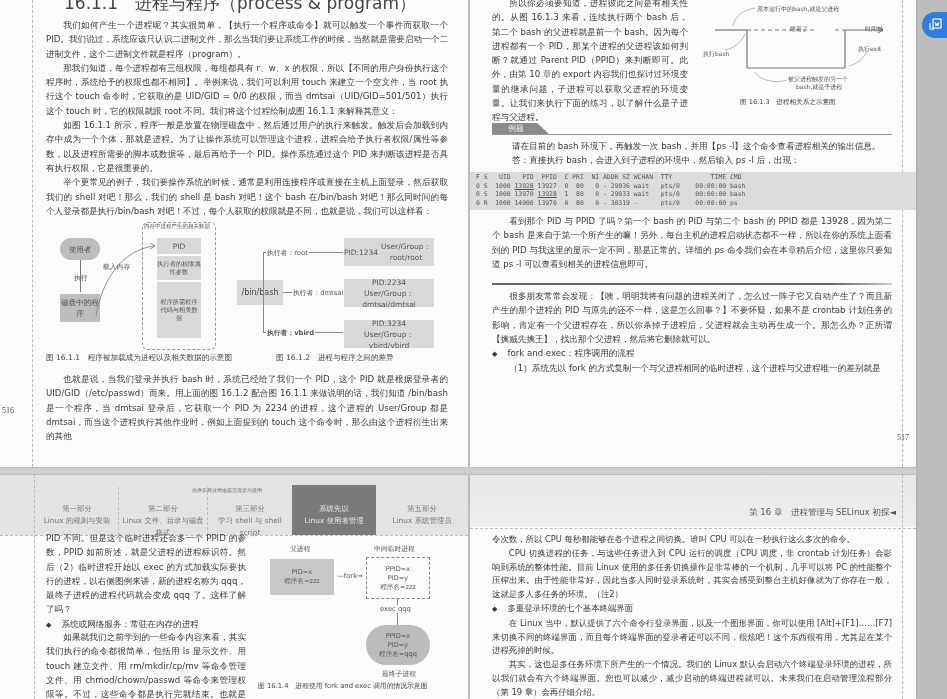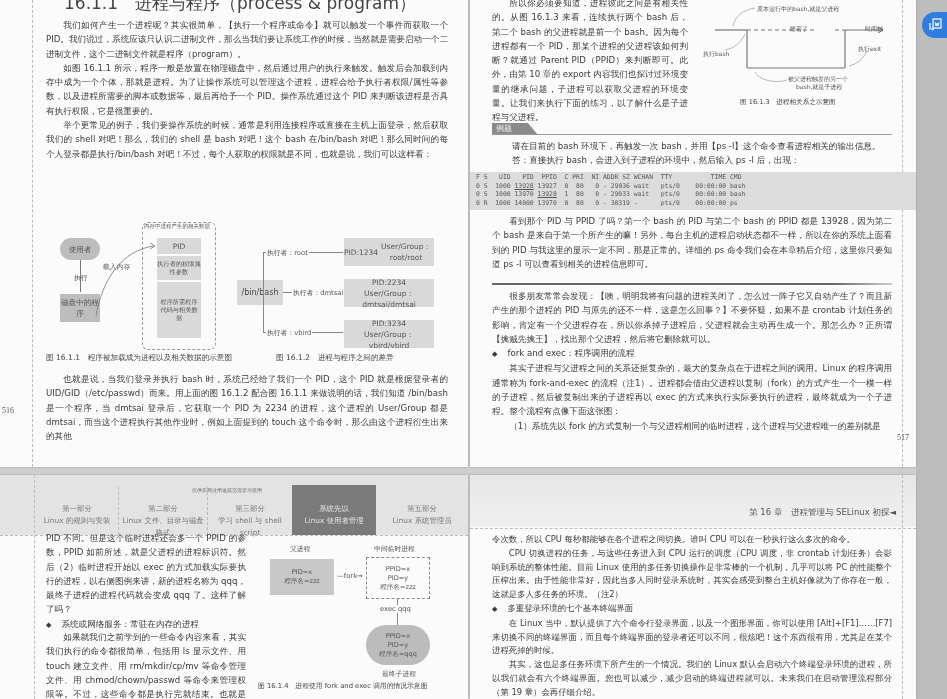--- a/index.html
+++ b/index.html
@@ -31,21 +31,21 @@
   .box { position:absolute; background:#d9d9d9; color:#555; font-size:7.5px; text-align:center; display:flex; align-items:center; justify-content:center; line-height:11px; }
   .lbl { position:absolute; font-size:6.8px; color:#555; white-space:nowrap;text-align:center; }
   .cap { position:absolute; font-size:7.6px; color:#444; white-space:nowrap; }
   .code {
     position:absolute; left:0; top:172px; width:446px; height:38px; background:#dcdcdc;
     font-family:"DejaVu Sans Mono", monospace; font-size:6.4px; line-height:8.6px; color:#555; white-space:pre; padding:1px 0 0 6px; box-sizing:border-box;
   }
   .code u { text-decoration:underline; }
   .example-tag {
     position:absolute; left:22px; top:123px; width:42px; height:12px; background:#8a8a8a; color:#f2f2f2;
-    font-size:8px; line-height:12px; padding-left:4px; clip-path: polygon(0 0, 78% 0, 100% 100%, 0 100%);
+    font-size:8px; line-height:12px; padding-left:16px; clip-path: polygon(0 0, 78% 0, 100% 100%, 0 100%);
   }
   .rule { position:absolute; height:1px; background:#777; }
   .tabbar { position:absolute; left:0; top:0; width:468px; height:60px; background:#e3e3e3; }
   .tab { position:absolute; top:18px; height:40px; text-align:center; font-size:7.4px; color:#777; line-height:12px; padding-top:10px; box-sizing:border-box; }
   .tab.active { background:#7a7a7a; color:#e6e6e6; top:10px; height:50px; padding-top:18px; }
   .tab-sep { position:absolute; top:12px; height:48px; border-left:1px dashed #bbb; }
   .hdr-band { position:absolute; left:0; top:0; width:446px; height:52px; background:linear-gradient(#e7e7e7,#efefef); }
   .chapter-title { position:absolute; right:20px; top:32px; font-size:8.5px; color:#555; }
   .fab {
     position:absolute; left:922px; top:12px; width:25px; height:26px; border-radius:13px 0 0 13px;
@@ -55,20 +55,21 @@
 </head>
 <body>
 
 <div class="right-gray"></div>
 
 <div class="page p-tl">
   <div class="dash-v" style="left:32px;top:0;height:467px;"></div>
   <div class="heading">16.1.1　进程与程序（process &amp; program）</div>
   <div class="txt" style="left:46px;top:18px;width:402px;">
     <p class="ind">我们如何产生一个进程呢？其实很简单，【执行一个程序或命令】就可以触发一个事件而获取一个 PID。我们说过，系统应该只认识二进制文件，那么当我们要让系统工作的时候，当然就是需要启动一个二进制文件，这个二进制文件就是程序（program）。</p>
+    <p class="ind">那我们知道，每个进程都有三组权限，每组都具有 r、w、x 的权限，所以【不同的用户身份执行这个程序时，系统给予的权限也都不相同】。举例来说，我们可以利用 touch 来建立一个空文件，当 root 执行这个 touch 命令时，它获取的是 UID/GID = 0/0 的权限，而当 dmtsai（UID/GID=501/501）执行这个 touch 时，它的权限就跟 root 不同。我们将这个过程绘制成图 16.1.1 来解释其意义：</p>
     <p class="ind">如图 16.1.1 所示，程序一般是放置在物理磁盘中，然后通过用户的执行来触发。触发后会加载到内存中成为一个个体，那就是进程。为了让操作系统可以管理这个进程，进程会给予执行者权限/属性等参数，以及进程所需要的脚本或数据等，最后再给予一个 PID。操作系统通过这个 PID 来判断该进程是否具有执行权限，它是很重要的。</p>
     <p class="ind">举个更常见的例子，我们要操作系统的时候，通常是利用连接程序或直接在主机上面登录，然后获取我们的 shell 对吧！那么，我们的 shell 是 bash 对吧！这个 bash 在/bin/bash 对吧！那么同时间的每个人登录都是执行/bin/bash 对吧！不过，每个人获取的权限就是不同，也就是说，我们可以这样看：</p>
   </div>
 
   <div>
     <div style="position:absolute;left:142px;top:222px;width:72px;height:126px;border:1px dashed #999;border-radius:6px;"></div>
     <div class="lbl" style="left:144px;top:223px;font-size:5.5px;">内存中进程产生的相关数据</div>
     <div class="box" style="left:60px;top:238px;width:40px;height:22px;border-radius:11px;background:#bdbdbd;">使用者</div>
     <div style="position:absolute;left:80px;top:260px;height:32px;border-left:1px solid #777;"></div>
     <div class="lbl" style="left:74px;top:273px;">执行</div>
@@ -85,21 +86,21 @@
   </div>
 
   <div>
     <div class="box" style="left:237px;top:280px;width:46px;height:25px;font-size:8px;color:#444;">/bin/bash</div>
     <div style="position:absolute;left:263px;top:252px;height:80px;border-left:1px solid #888;"></div>
     <div style="position:absolute;left:263px;top:252px;width:80px;border-top:1px solid #888;"></div>
     <div style="position:absolute;left:283px;top:292px;width:60px;border-top:1px solid #888;"></div>
     <div style="position:absolute;left:263px;top:332px;width:80px;border-top:1px solid #888;"></div>
     <div class="lbl" style="left:266px;top:248px;background:#fbfbfb;padding:0 1px;">执行者：root</div>
     <div class="lbl" style="left:292px;top:288px;background:#fbfbfb;padding:0 1px;">执行者：dmtsai</div>
-    <div class="lbl" style="left:266px;top:328px;background:#fbfbfb;padding:0 1px;">执行者：vbird</div>
+    <div class="lbl" style="left:266px;top:328px;background:#fbfbfb;padding:0 1px;font-weight:bold;">执行者：vbird</div>
 
     <div class="box" style="left:344px;top:238px;width:90px;height:28px;flex-direction:row;">
       <span>PID:1234</span>
       <span>User/Group：root/root</span>
     </div>
     <div class="box" style="left:344px;top:279px;width:90px;height:28px;flex-direction:column;">
       <span>PID:2234</span>
       <span>User/Group：dmtsai/dmtsai</span>
     </div>
     <div class="box" style="left:344px;top:320px;width:90px;height:28px;flex-direction:column;">
@@ -154,21 +155,20 @@
   </div>
   <div class="code"><div>F S   UID   PID  PPID  C PRI  NI ADDR SZ WCHAN  TTY          TIME CMD</div><div><span>0 S  1000 </span><u>13928</u><span> 13927  0  80   0 - 29036 wait   pts/0    00:00:00 bash</span></div><div><span>0 S  1000 13970 </span><u>13928</u><span>  1  80   0 - 29033 wait   pts/0    00:00:00 bash</span></div><div><span>0 R  1000 14000 13970  0  80   0 - 30319 -      pts/0    00:00:00 ps</span></div></div>
 
   <div class="txt" style="left:22px;top:214px;width:400px;">
     <p class="ind">看到那个 PID 与 PPID 了吗？第一个 bash 的 PID 与第二个 bash 的 PPID 都是 13928，因为第二个 bash 是来自于第一个所产生的嘛！另外，每台主机的进程启动状态都不一样，所以在你的系统上面看到的 PID 与我这里的显示一定不同，那是正常的。详细的 ps 命令我们会在本章稍后介绍，这里你只要知道 ps -l 可以查看到相关的进程信息即可。</p>
   </div>
   <div class="rule" style="left:22px;top:283px;width:400px;height:2px;background:linear-gradient(90deg,#666 85%,#ccc);"></div>
   <div class="txt" style="left:22px;top:289px;width:400px;">
     <p class="ind">很多朋友常常会发现：【咦，明明我将有问题的进程关闭了，怎么过一阵子它又自动产生了？而且新产生的那个进程的 PID 与原先的还不一样，这是怎么回事？】不要怀疑，如果不是 crontab 计划任务的影响，肯定有一个父进程存在，所以你杀掉子进程后，父进程就会主动再生成一个。那怎么办？正所谓【擒贼先擒王】，找出那个父进程，然后将它删除就可以。</p>
     <p class="bullet">fork and exec：程序调用的流程</p>
-    <p class="ind">其实子进程与父进程之间的关系还挺复杂的，最大的复杂点在于进程之间的调用。Linux 的程序调用通常称为 fork-and-exec 的流程（注1）。进程都会借由父进程以复制（fork）的方式产生一个一模一样的子进程，然后被复制出来的子进程再以 exec 的方式来执行实际要执行的进程，最终就成为一个子进程。整个流程有点像下面这张图：</p>
     <p class="ind">（1）系统先以 fork 的方式复制一个与父进程相同的临时进程，这个进程与父进程唯一的差别就是</p>
   </div>
   <div class="pagenum" style="left:427px;top:433px;">517</div>
 </div>
 
 <div class="page p-bl">
   <div class="tabbar"></div>
   <div class="lbl" style="left:192px;top:12px;font-size:5px;color:#666;">仅供非商业用途或交流学习使用</div>
   <div class="dash-v" style="left:34px;top:0;height:224px;"></div>
   <div class="tab" style="left:36px;width:82px;">

